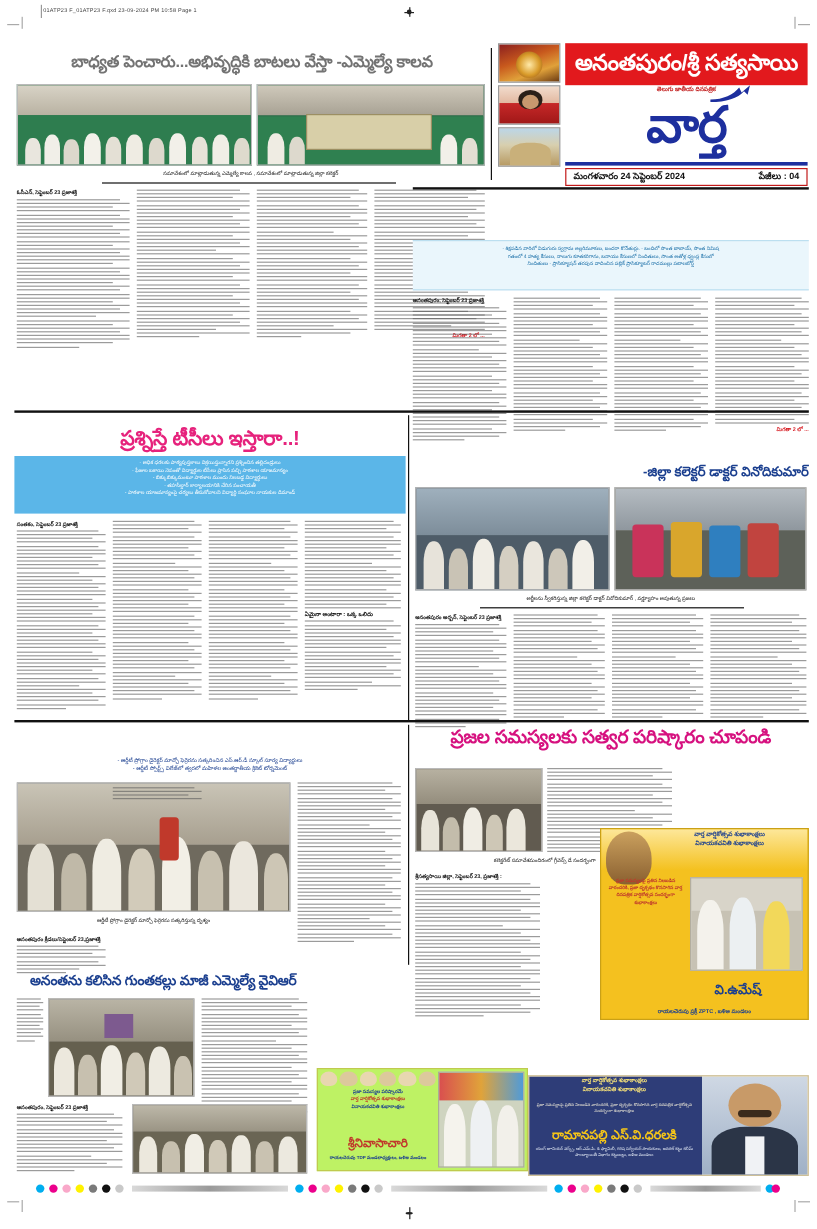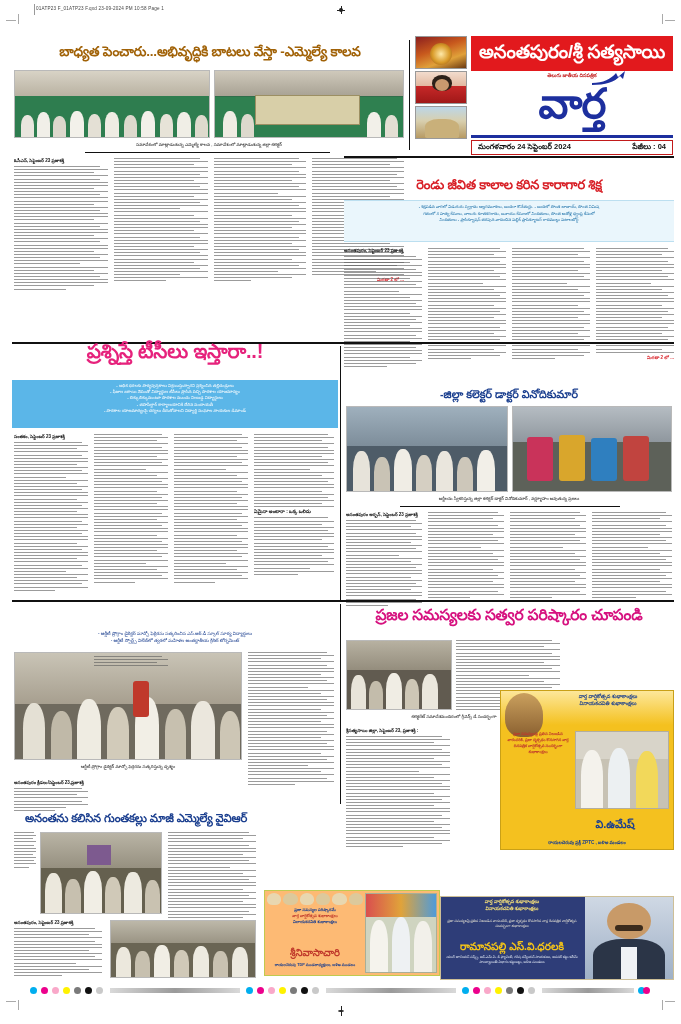--- a/index.html
+++ b/index.html
@@ -24,32 +24,32 @@
   .reg-target:before, .reg-target:after {
     content: ""; position: absolute; background: #222;
   }
   .reg-target:before { left: 3.5px; top: 0; width: 1px; height: 8px; }
   .reg-target:after { left: 0; top: 3.5px; width: 8px; height: 1px; }
   .reg-dot { position:absolute; left:2px; top:2px; width:4px; height:4px; border-radius:50%; background:#222;}
   .crop-tl { position: absolute; left: 6px; top: 20px; width: 10px; height: 1px; background: #aaa; }
   .crop-tr { position: absolute; right: 6px; top: 20px; width: 10px; height: 1px; background: #aaa; }
   .crop-vl { position: absolute; left: 18px; top: 14px; width: 1px; height: 10px; background: #aaa; }
   .crop-vr { position: absolute; right: 18px; top: 14px; width: 1px; height: 10px; background: #aaa; }
-  .hl-green  { color: #a16207; }
+  .hl-green  { color: #737373; }
   .hl-red    { color: #d81f26; }
   .hl-pink   { color: #e6227c; }
   .hl-purple { color: #7b2f8e; }
   .hl-blue   { color: #1b3f8f; }
   .hl-mag    { color: #d6117f; }
 
   .headline {
     text-align: center; font-weight: bold; line-height: 1.15;
     letter-spacing: -0.2px;
   }
-  .subhead { text-align:center; font-weight:bold; line-height:1.25; }
+  .subhead { text-align:right; font-weight:bold; line-height:1.25; }
   .caption {
     text-align: center; font-size: 4.4px; color: #222; line-height: 1.3;
     padding: 2px 4px 1px;
   }
 
   
   .body-col { position: absolute; }
   .body-col .ln {
     height: 1px; background: #5e5e5e; opacity: .62; margin-bottom: 2.15px;
   }
@@ -377,21 +377,20 @@
       <div class="ln s92"></div>
       <div class="ln"></div>
     <div class="ln s70"></div>
       <div class="ln"></div>
     <div style="font-size:4.5px;font-weight:bold;color:#d81f26;text-align:right;margin-top:2px;">మిగతా 2 లో ...</div>
   </div>
 
   <div class="rule-v" style="left:409px;top:40px;height:110px;"></div>
 
   <div class="rule-h" style="left:344px;top:156px;width:330px;height:1.6px;"></div>
-  <div class="headline hl-red" style="position:absolute;left:344px;top:178px;width:330px;font-size:13px;">రెండు జీవిత కాలాల కరిన కారాగార శిక్ష</div>
 
   <div class="box-cyanline" style="left:344px;top:200px;width:330px;height:42px;">
     <div style="color:#1a6fa8;font-size:4.2px;text-align:center;line-height:1.6;padding:3px 4px;">
       <div>- శిక్షపడిన వారిలో విడుగురు స్వగ్రామ అల్లరిమూకలు, బందరా కొనేతుర్లు.  - బందిలో సొంత బాబాయ్, సొంత నిమిష</div>
       <div>గతంలో 4 హత్య కేసులు, నాలుగు కూతకరిగాను, బనాయు కేసులలో నిందితులు, సొంత అతోళ్ల ధ్వంస్ల కేసులో</div>
       <div>నిందితులు - ప్రాసిక్యూషన్ తరపున వాదించిన పబ్లిక్ ప్రాసిక్యూటర్ రాదముల్లు పటాలబోర్డ్</div>
     </div>
   </div>
 
   <div class="body-col" style="left:344px;top:248px;width:78px;">
@@ -542,21 +541,21 @@
       <div class="ln s92"></div>
       <div class="ln"></div>
       <div class="ln"></div>
     <div class="ln s85"></div>
       <div class="ln"></div>
     <div style="font-size:4.5px;font-weight:bold;color:#d81f26;text-align:right;margin-top:2px;">మిగతా 2 లో ...</div>
   </div>
 
   <div class="rule-h" style="left:12px;top:342px;width:662px;height:1.6px;"></div>
 
-  <div class="headline hl-pink" style="position:absolute;left:12px;top:340px;width:326px;font-size:20px;">ప్రశ్నిస్తే టీసీలు ఇస్తారా..!</div>
+  <div class="headline hl-pink" style="position:absolute;left:12px;top:356px;width:326px;font-size:17px;">ప్రశ్నిస్తే టీసీలు ఇస్తారా..!</div>
 
   <div class="box-blue" style="left:12px;top:380px;width:326px;height:48px;">
     <div>- అధిక ధరలకు పాఠ్యపుస్తకాలు విక్రయిస్తున్నారని ప్రశ్నించిన తల్లిదండ్రులు</div>
     <div>- ఫీజుల బకాయి నెపంతో విద్యార్థుల టీసీలు ప్రాసిన పచ్చి పాఠశాల యాజమాన్యం</div>
     <div>- బిక్కుబిక్కుమంటూ పాఠశాల ముందు నిలబడ్డ విద్యార్థులు</div>
     <div>- తహసీల్దార్ కార్యాలయానికి చేరిన పంచాయతీ</div>
     <div>- పాఠశాల యాజమాన్యంపై చర్యలు తీసుకోవాలని విద్యార్థి సంఘాల నాయకుల డిమాండ్</div>
   </div>
 
   <div class="body-col" style="left:14px;top:434px;width:74px;">
@@ -1088,21 +1087,21 @@
       <div style="position:absolute;left:0;right:0;bottom:0;height:64%;background:#c7c2b4;"></div>
       <div class="ppl" style="left:5px;width:22px;height:58px;background:#f4f2ec;"></div>
       <div class="ppl" style="left:32px;width:22px;height:60px;background:#ecf0f2;"></div>
       <div class="ppl" style="left:60px;width:22px;height:57px;background:#f2d85a;"></div>
     </div>
     <div class="ad-name" style="position:absolute;left:60px;bottom:16px;right:4px;font-size:11px;color:#1b3f8f;">వి.ఉమేష్</div>
     <div style="position:absolute;left:4px;bottom:3px;right:4px;text-align:center;font-size:4.6px;font-weight:bold;color:#1b3f8f;">రాయలచెరువు ప్రక్రీ ZPTC , బళిఅ మండలం</div>
   </div>
 
 
-  <div class="ad" style="left:264px;top:890px;width:176px;height:86px;background:#fdba74;border:1px solid #c0ca4f;">
+  <div class="ad" style="left:264px;top:890px;width:176px;height:86px;background:#bef264;border:1px solid #c0ca4f;">
     <div style="position:absolute;left:2px;top:2px;width:96px;height:12px;display:flex;gap:2px;">
       <div style="flex:1;background:#e8d7b0;border-radius:50% 50% 40% 40%;"></div>
       <div style="flex:1;background:#dcc99c;border-radius:50% 50% 40% 40%;"></div>
       <div style="flex:1;background:#e8d7b0;border-radius:50% 50% 40% 40%;"></div>
       <div style="flex:1;background:#dcc99c;border-radius:50% 50% 40% 40%;"></div>
       <div style="flex:1;background:#e8d7b0;border-radius:50% 50% 40% 40%;"></div>
       <div style="flex:1;background:#dcc99c;border-radius:50% 50% 40% 40%;"></div>
     </div>
     <div style="position:absolute;left:2px;top:16px;width:96px;text-align:center;font-size:4px;font-weight:bold;color:#1b3f8f;line-height:1.5;">
       <div>ప్రజా సమస్యల పరిష్కారమే</div>

